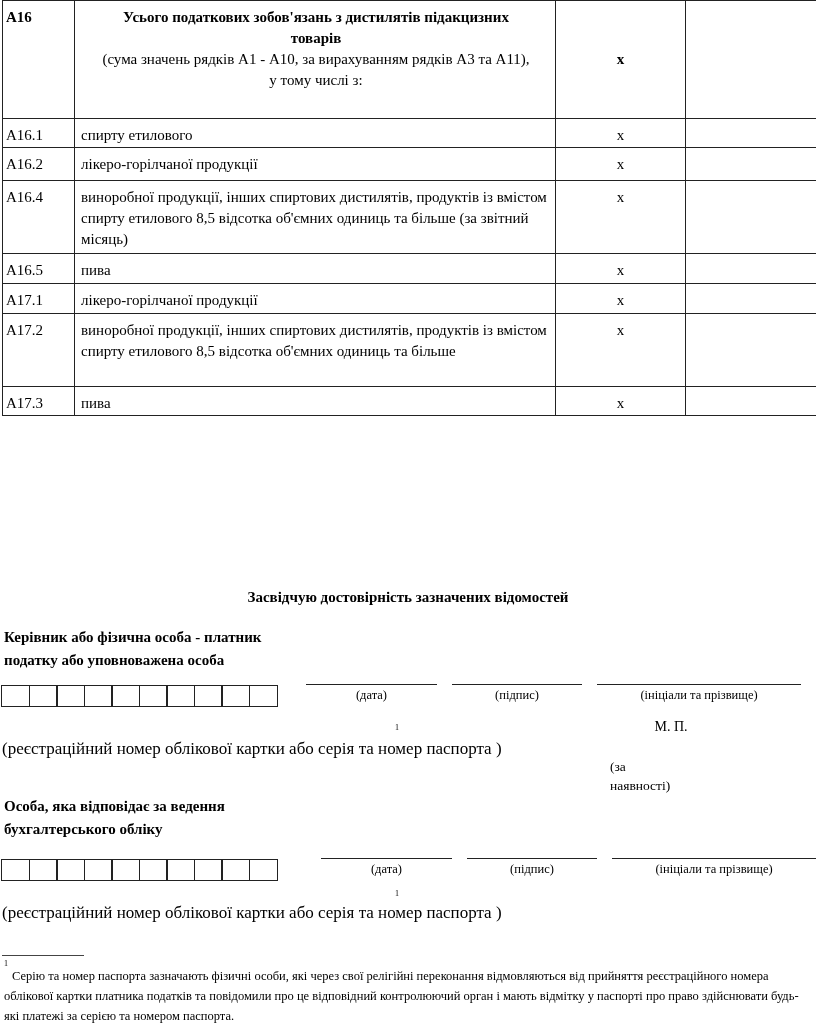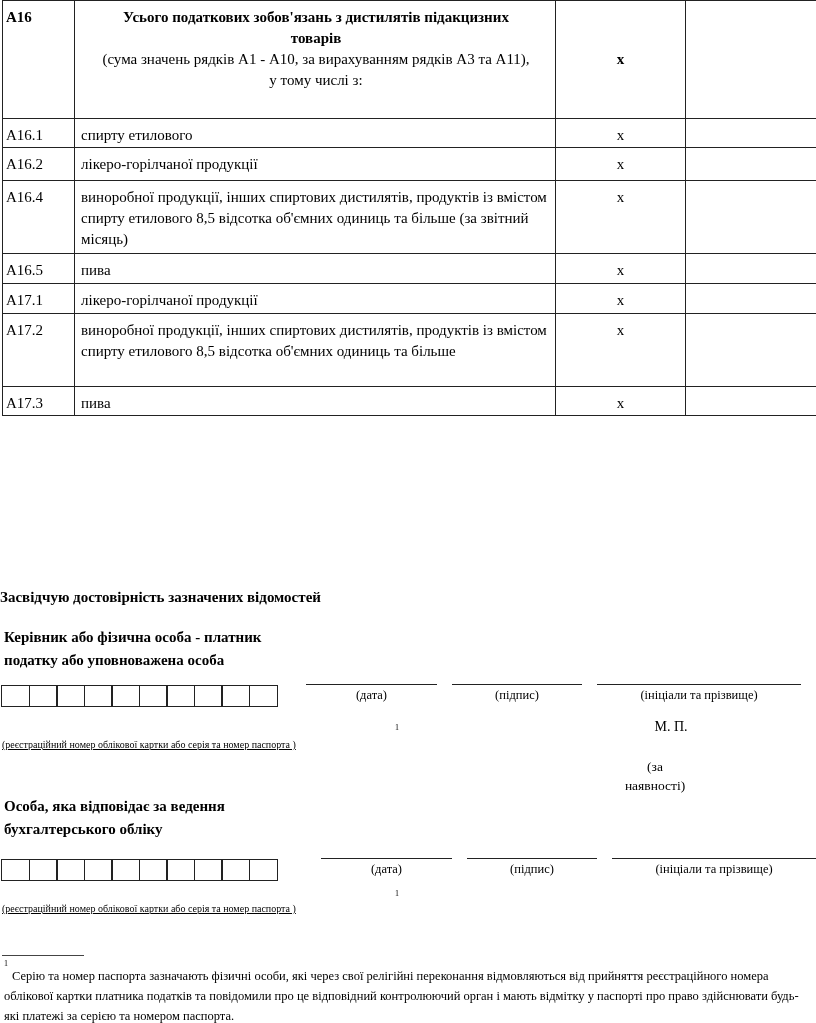--- a/index.html
+++ b/index.html
@@ -11,28 +11,28 @@
   .tbl col.c2 { width: 481px; }
   .tbl col.c3 { width: 130px; }
   .tbl col.c4 { width: 131px; }
   .code { padding: 6px 0 0 3px !important; }
   .desc { padding: 6px 4px 0 6px !important; }
   .xcell { text-align: center; padding-top: 6px !important; }
   .center-block { text-align: center; }
   .b { font-weight: bold; }
   .x-mid { vertical-align: middle !important; padding-top: 0 !important; font-weight: bold; }
   .abs { position: absolute; }
-  .cert { left: 0; width: 816px; top: 589px; font-weight: bold; font-size: 15px; }
+  .cert { left: 0; width: 816px; top: 589px; text-align: center; font-weight: bold; font-size: 15px; }
   .h2 { font-weight: bold; font-size: 15px; line-height: 23px; }
   .boxes { display: flex; }
   .boxes .box { width: 27px; height: 20px; border: 1.5px solid #222; margin-left: -1.5px; }
   .boxes .box:first-child { margin-left: 0; }
   .sigline { border-top: 1.5px solid #222; height: 0; }
   .caption { font-size: 12.5px; text-align: center; }
-  .small { font-size: 10px; text-decoration: underline; }
+  .small { font-size: 17px; }
   .sup { font-size: 8px; }
   .foot-rule { border-top: 1px solid #444; width: 82px; height: 0; }
   .foot { font-size: 12.5px; line-height: 20px; }
 </style>
 </head>
 <body>
 
 <table class="tbl">
   <colgroup>
       <col class="c1">
@@ -130,21 +130,21 @@
 <div class="abs caption" style="left:306px; top:688px; width:131px;">(дата)</div>
 <div class="abs sigline" style="left:452px; top:684px; width:130px;"></div>
 <div class="abs caption" style="left:452px; top:688px; width:130px;">(підпис)</div>
 <div class="abs sigline" style="left:597px; top:684px; width:204px;"></div>
 <div class="abs caption" style="left:597px; top:688px; width:204px;">(ініціали та прізвище)</div>
 
 <div class="abs sup" style="left:395px; top:723px;">1</div>
 <div class="abs small" style="left:2px; top:739px;">(реєстраційний номер облікової картки або серія та номер паспорта )</div>
 
 <div class="abs" style="left:636px; top:719px; width:70px; text-align:center; font-size:14px;">М. П.</div>
-<div class="abs" style="left:610px; top:757px; width:90px; text-align:center; font-size:13.5px; line-height:19px;">
+<div class="abs" style="left:610px; top:757px; width:90px; font-size:13.5px; line-height:19px;">
   <div>(за</div>
   <div>наявності)</div>
 </div>
 
 <div class="abs h2" style="left:4px; top:795px;">
   <div>Особа, яка відповідає за ведення</div>
   <div>бухгалтерського обліку</div>
 </div>
 
 <div class="abs boxes" style="left:1px; top:859px;">

